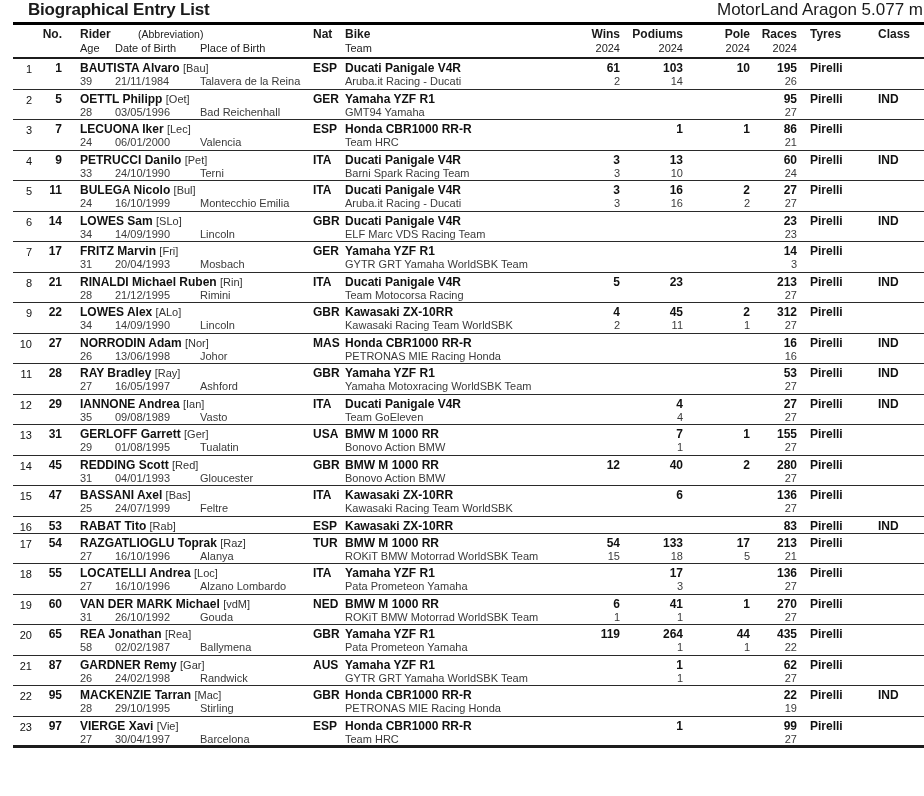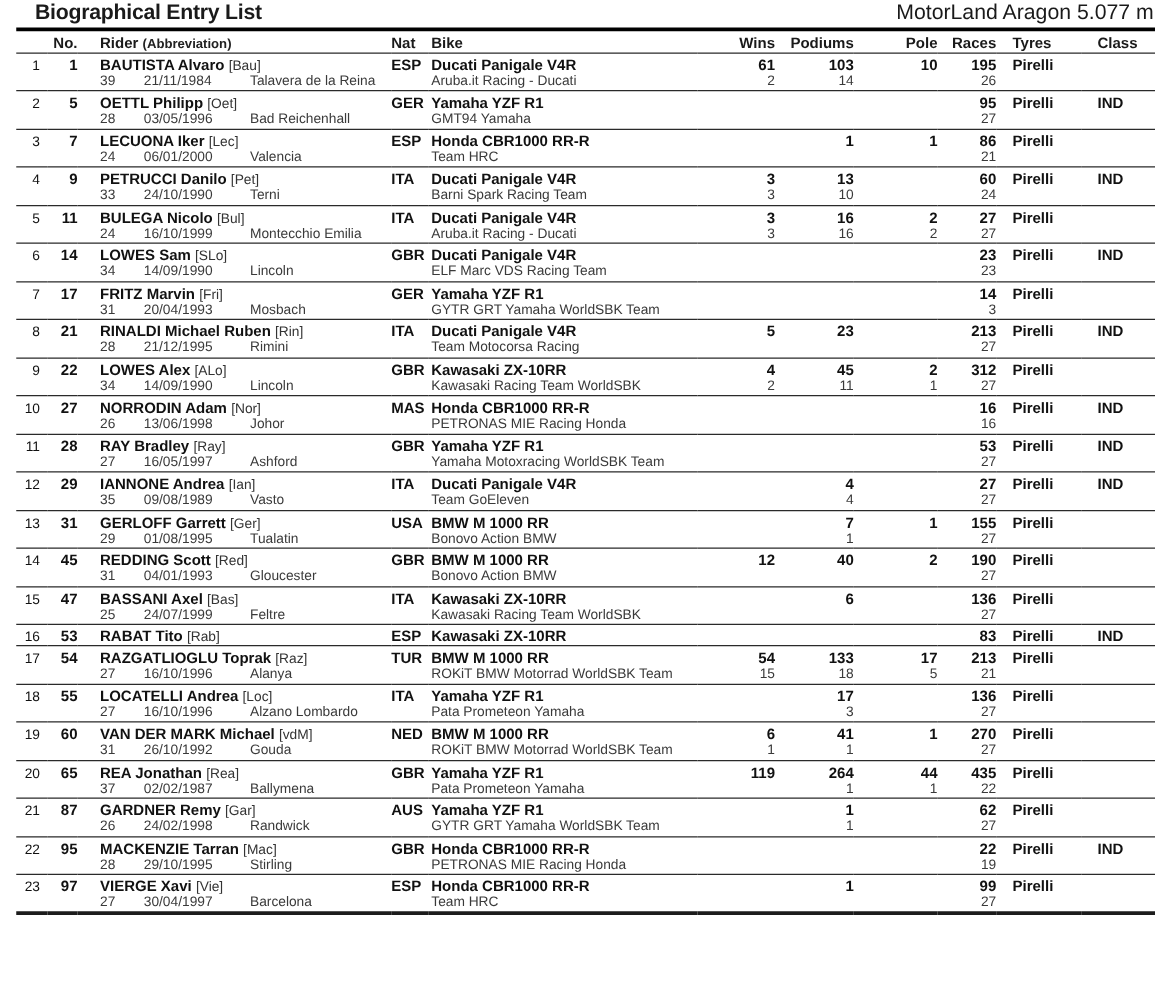--- a/index.html
+++ b/index.html
@@ -29,21 +29,21 @@
   col.c-pod{width:63px} col.c-pole{width:67px} col.c-races{width:47px}
   col.c-tyres{width:68px} col.c-class{width:59px}
 
   td,th { font-weight:normal; text-align:left; white-space:nowrap; overflow:visible; }
 
   
   thead .h1 td { height:17px; vertical-align:bottom; font-size:12px; font-weight:bold; padding-bottom:1px; }
   thead .h2 td { height:15px; vertical-align:top; font-size:11px; color:#222; }
   thead .h2 td, thead .h1 td { border-bottom:0; }
   thead tr.h2 td { border-bottom:2.5px solid #1c1c1c; padding-bottom:3px; }
-  .abbr-hdr { font-size:10.5px; font-weight:bold; color:#222; }
+  .abbr-hdr { font-size:10.5px; font-weight:normal; color:#222;margin-left:24px; }
 
   .num { text-align:right; }
   .t-pad { padding-left:13px; }
   .rider-indent { padding-left:18px; }
   .bike-pad { padding-left:2px; }
 
   
   .age-w { display:inline-block; width:35px; }
   .dob-w { display:inline-block; width:85px; }
 
@@ -91,20 +91,35 @@
         </td>
         <td>Nat</td>
         <td class="bike-pad">Bike</td>
         <td class="num">Wins</td>
         <td class="num">Podiums</td>
         <td class="num">Pole</td>
         <td class="num">Races</td>
         <td class="t-pad">Tyres</td>
         <td class="t-pad">Class</td>
       </tr>
+      <tr class="h2">
+        <td></td>
+        <td></td>
+        <td class="rider-indent">
+          <span class="age-w">Age</span><span class="dob-w">Date of Birth</span><span>Place of Birth</span>
+        </td>
+        <td></td>
+        <td class="bike-pad">Team</td>
+        <td class="num">2024</td>
+        <td class="num">2024</td>
+        <td class="num">2024</td>
+        <td class="num">2024</td>
+        <td></td>
+        <td></td>
+      </tr>
     </thead>
     <tbody id="tbody">
     <tr class="r1">
       <td class="pos num">1</td>
       <td class="num">1</td>
       <td class="rider-indent">
         <span>BAUTISTA Alvaro</span>
         <span class="abbr">[Bau]</span>
       </td>
       <td class="natl">ESP</td>
@@ -521,21 +536,21 @@
       <td class="num">45</td>
       <td class="rider-indent">
         <span>REDDING Scott</span>
         <span class="abbr">[Red]</span>
       </td>
       <td class="natl">GBR</td>
       <td class="bike-pad">BMW M 1000 RR</td>
       <td class="num">12</td>
       <td class="num">40</td>
       <td class="num">2</td>
-      <td class="num">190</td>
+      <td class="num">280</td>
       <td class="t-pad">Pirelli</td>
       <td class="t-pad"></td>
     </tr>
     <tr class="r2">
       <td></td>
       <td></td>
       <td class="rider-indent">
         <span class="age-w">31</span><span class="dob-w">04/01/1993</span><span>Gloucester</span>
       </td>
       <td></td>
@@ -706,21 +721,21 @@
       <td class="num">264</td>
       <td class="num">44</td>
       <td class="num">435</td>
       <td class="t-pad">Pirelli</td>
       <td class="t-pad"></td>
     </tr>
     <tr class="r2">
       <td></td>
       <td></td>
       <td class="rider-indent">
-        <span class="age-w">37</span><span class="dob-w">02/02/1987</span><span>Ballymena</span>
+        <span class="age-w">58</span><span class="dob-w">02/02/1987</span><span>Ballymena</span>
       </td>
       <td></td>
       <td class="bike-pad">Pata Prometeon Yamaha</td>
       <td class="num"></td>
       <td class="num">1</td>
       <td class="num">1</td>
       <td class="num">22</td>
       <td></td>
       <td></td>
     </tr>

